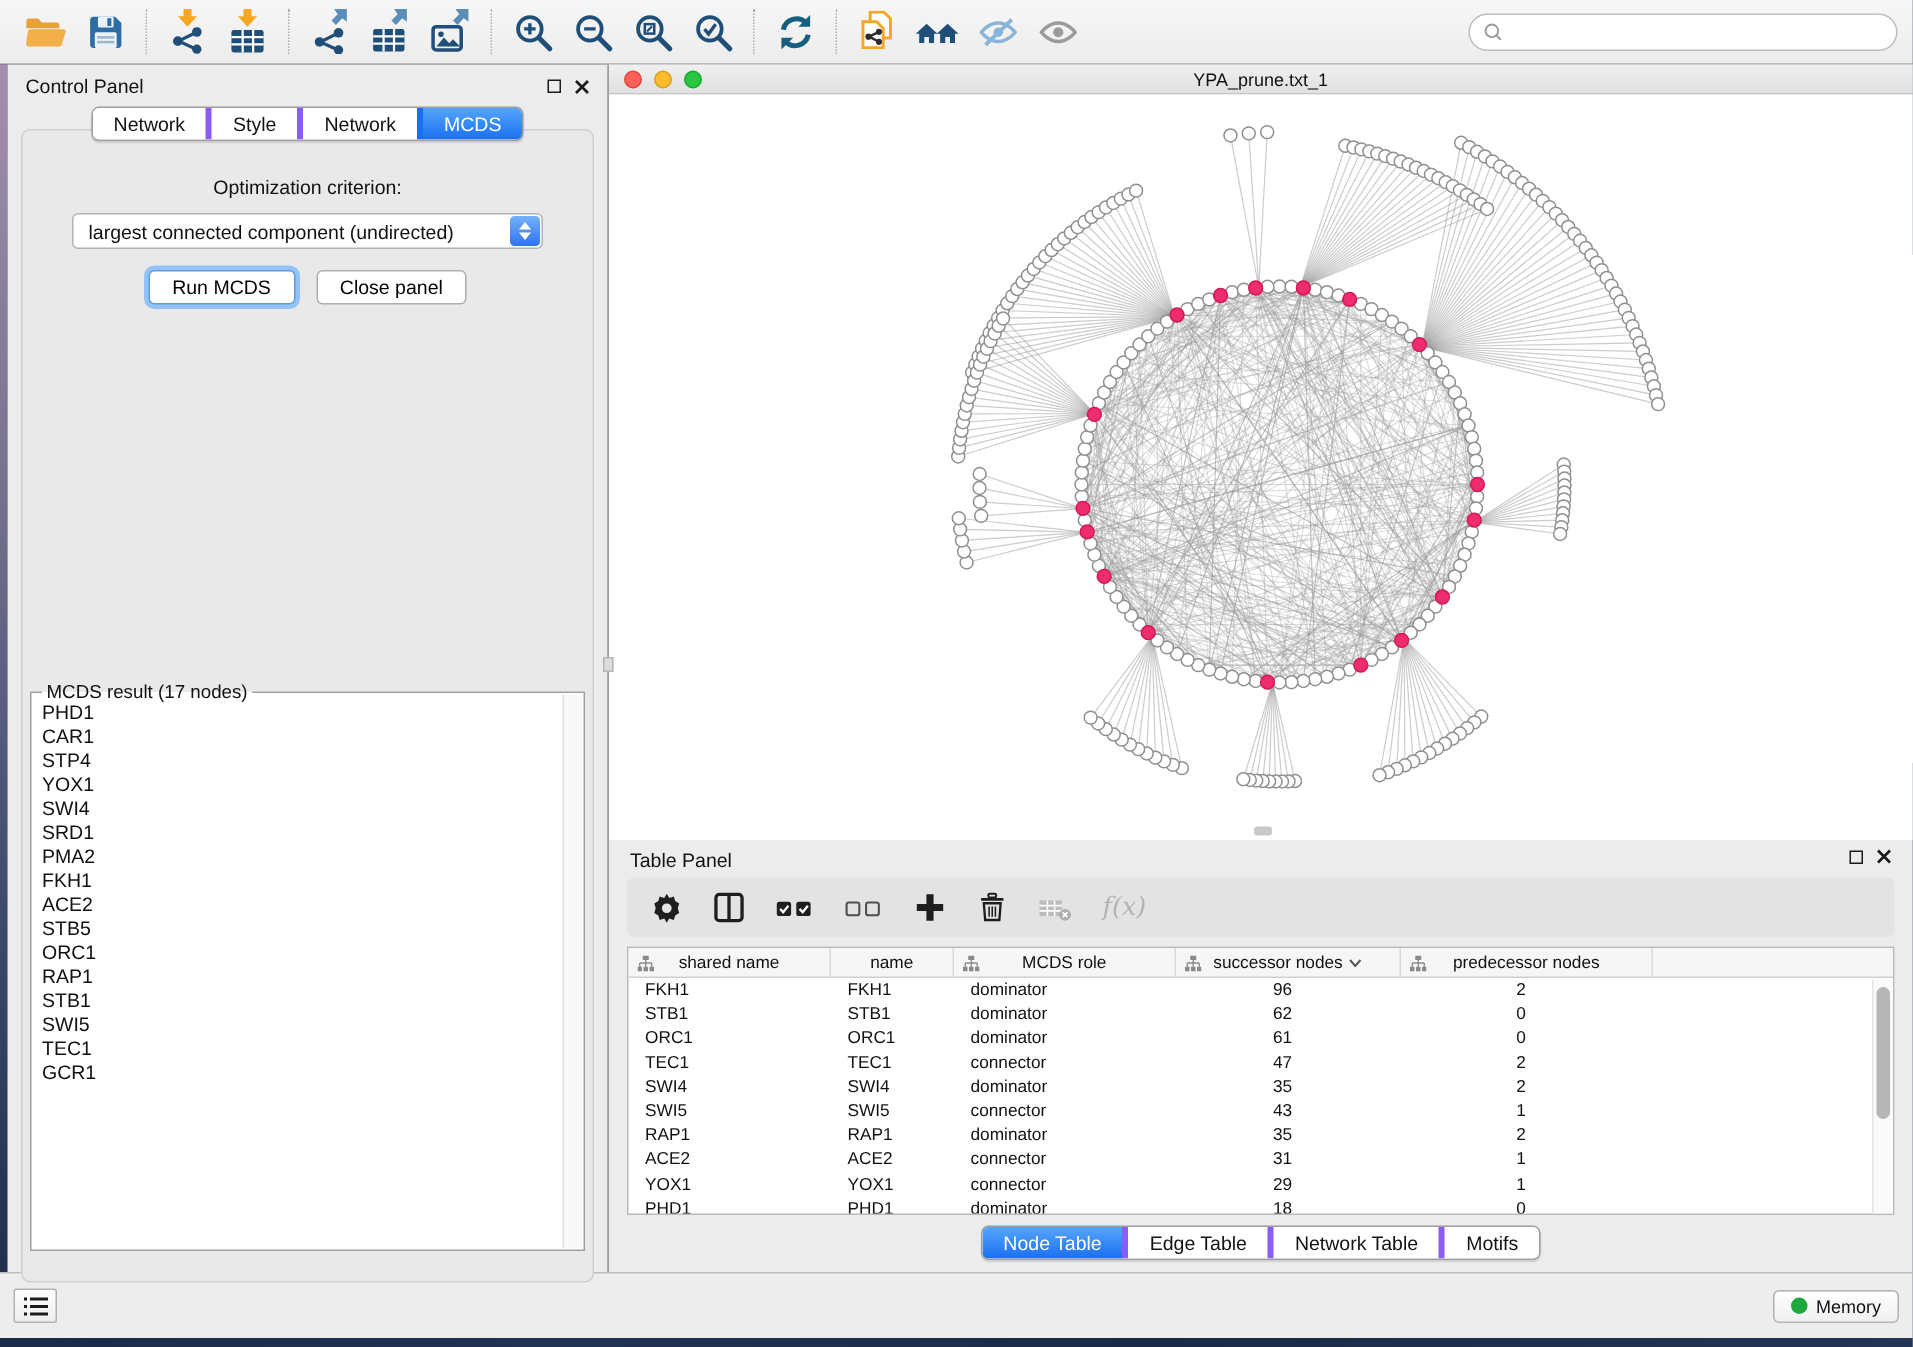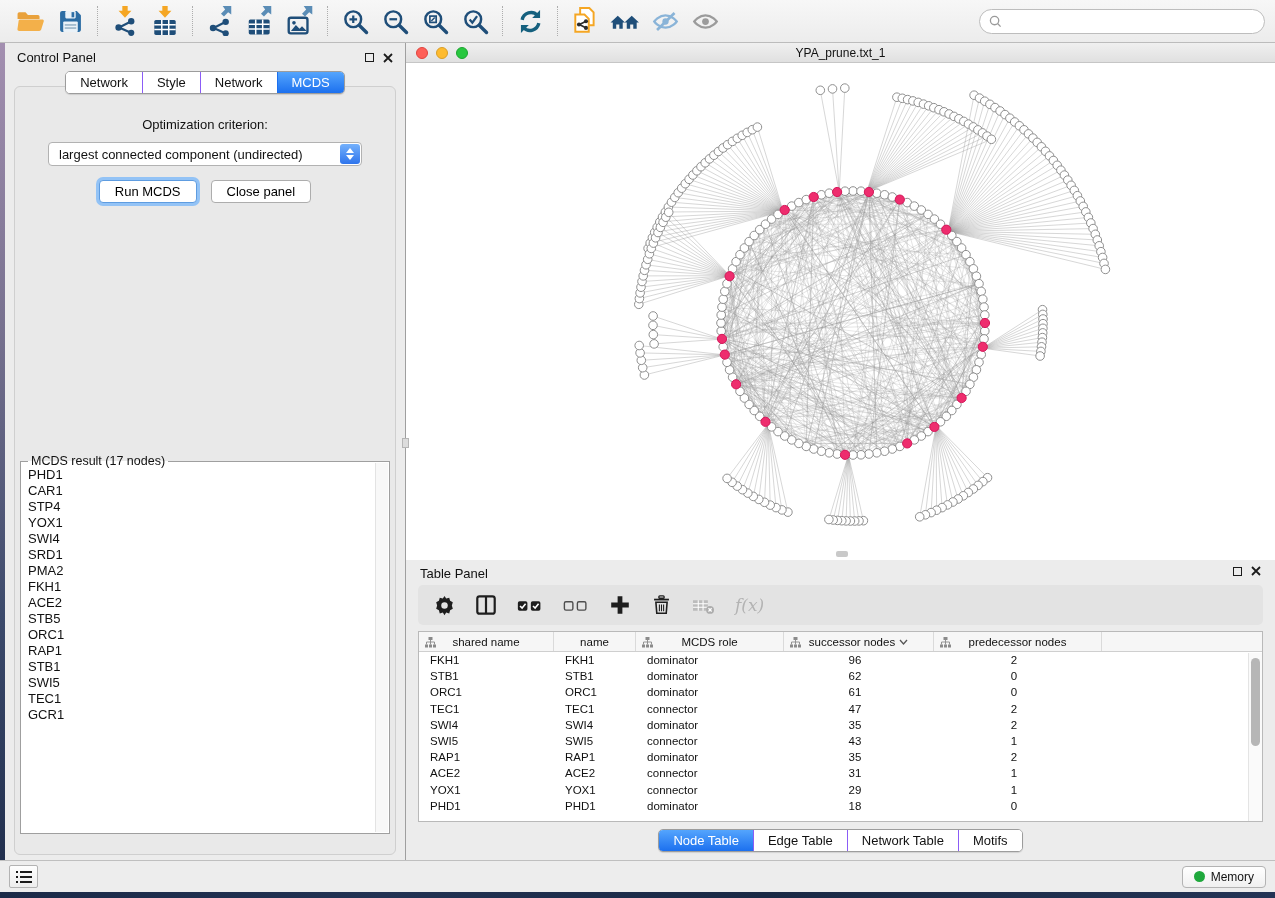--- a/index.html
+++ b/index.html
@@ -21,21 +21,21 @@
   .desktop-left { width:5px; background:linear-gradient(#a38fb0,#77718f 35%,#3c4a6b 70%,#22304f); }
 
   
   .control-panel { width:400px; background:#ececec; position:relative; }
   .cp-header { display:flex; align-items:center; padding:7px 12px 3px; font-size:13px; }
   .win-btns { margin-left:auto; display:flex; align-items:center; gap:9px; }
   .win-float { width:9px; height:9px; border:1.6px solid #1b1b1b; display:inline-block; }
   .cp-tabs { position:relative; z-index:2; display:flex; justify-content:center; margin-top:3px; margin-bottom:-8px; }
   .seg { display:flex; border:1px solid #9c9c9c; border-radius:5px; overflow:hidden; background:#fff;
          box-shadow:0 1px 1px rgba(0,0,0,.12); }
-  .seg-item { padding:3px 14px; font-size:13px; border-left:1px solid #8b5cf6; background:#fff; cursor:default; }
+  .seg-item { padding:3px 14px; font-size:13px; border-left:4px solid #8b5cf6; background:#fff; cursor:default; }
   .seg-item:first-child { border-left:none; }
   .seg-item.sel { background:linear-gradient(#54a5fd,#1c70ef); color:#fff; border-left-color:#1c70ef; }
   .cp-panel { position:relative; margin:0 9px; height:769px; background:#e9e9e9; border:1px solid #cfcfcf;
               border-radius:6px; padding-top:24px; }
   .opt-label { text-align:center; font-size:13px; margin-top:6px; }
   .dropdown { margin:10px auto 0; width:314px; height:24px; background:#fff; border:1px solid #b2b2b2;
               border-radius:4px; position:relative; display:flex; align-items:center; padding:0 26px 0 10px;
               font-size:13px; }
   .dd-stepper { position:absolute; right:1px; top:1px; bottom:1px; width:20px; border-radius:3px;
                 background:linear-gradient(#74b1fc,#2e74ec); display:flex; flex-direction:column;
@@ -83,21 +83,21 @@
   .th .ns-ic { position:absolute; left:6px; top:5px; }
   .tr { display:flex; height:16.2px; align-items:center; font-size:11.5px; }
   .td { overflow:hidden; white-space:nowrap; }
   .td.l { padding-left:11px; text-align:left; }
   .td.r { padding-right:8px; text-align:center; }
   .v-scroll { position:absolute; top:21px; right:0; bottom:0; width:14px; background:#fafafa; border-left:1px solid #e4e4e4; }
   .v-thumb { position:absolute; top:5px; left:2px; width:9px; height:88px; background:#b6b6b6; border-radius:5px; }
   .tp-tabs { display:flex; justify-content:center; margin:7px 0 8px; flex:0 0 auto; }
 
   
-  .status { height:32px; background:#ededed; border-top:1px solid #bfbfbf; display:flex; align-items:center; padding:0 9px; flex:0 0 auto; }
+  .status { height:44px; background:#ededed; border-top:1px solid #bfbfbf; display:flex; align-items:center; padding:0 9px; flex:0 0 auto; }
   .list-btn { width:29px; height:23px; border:1px solid #b3b3b3; border-radius:2px; background:linear-gradient(#fefefe,#ededed);
               display:flex; align-items:center; justify-content:center; }
   .memory-btn { margin-left:auto; display:flex; align-items:center; gap:6px; border:1px solid #b3b3b3;
                 border-radius:4px; background:linear-gradient(#ffffff,#f0f0f0); padding:3px 11px; font-size:12px; }
   .mem-dot { width:11px; height:11px; border-radius:50%; }
   .desktop-bottom { height:6px; background:linear-gradient(90deg,#1b2a48,#223253 30%,#1a2945 60%,#243455); flex:0 0 auto; }
 </style>
 </head>
 <body>
 

